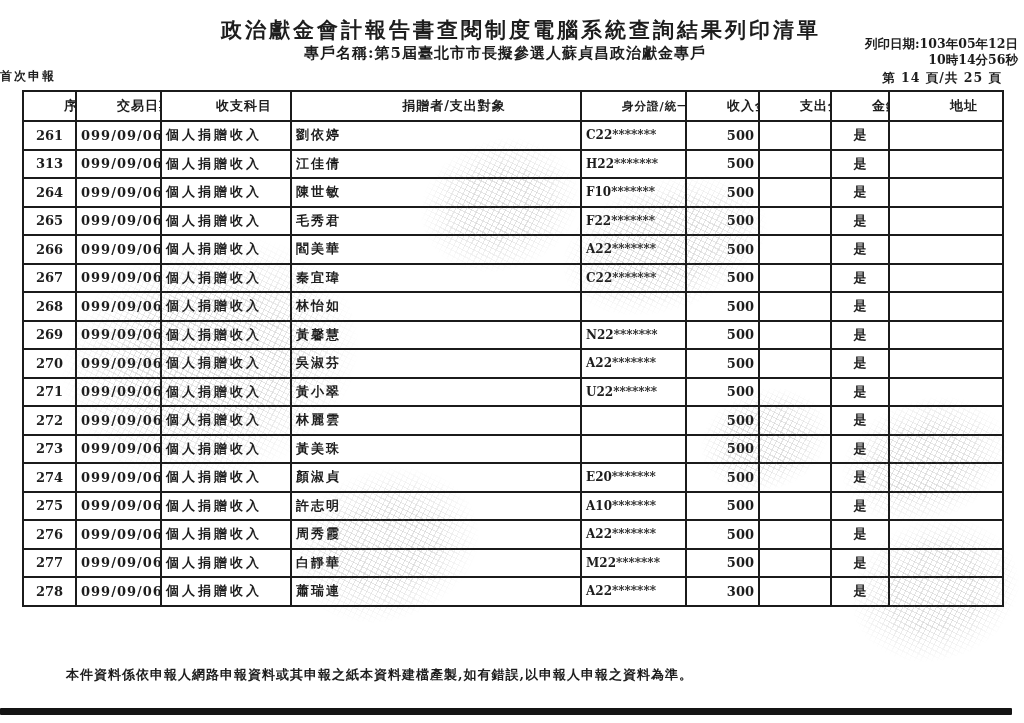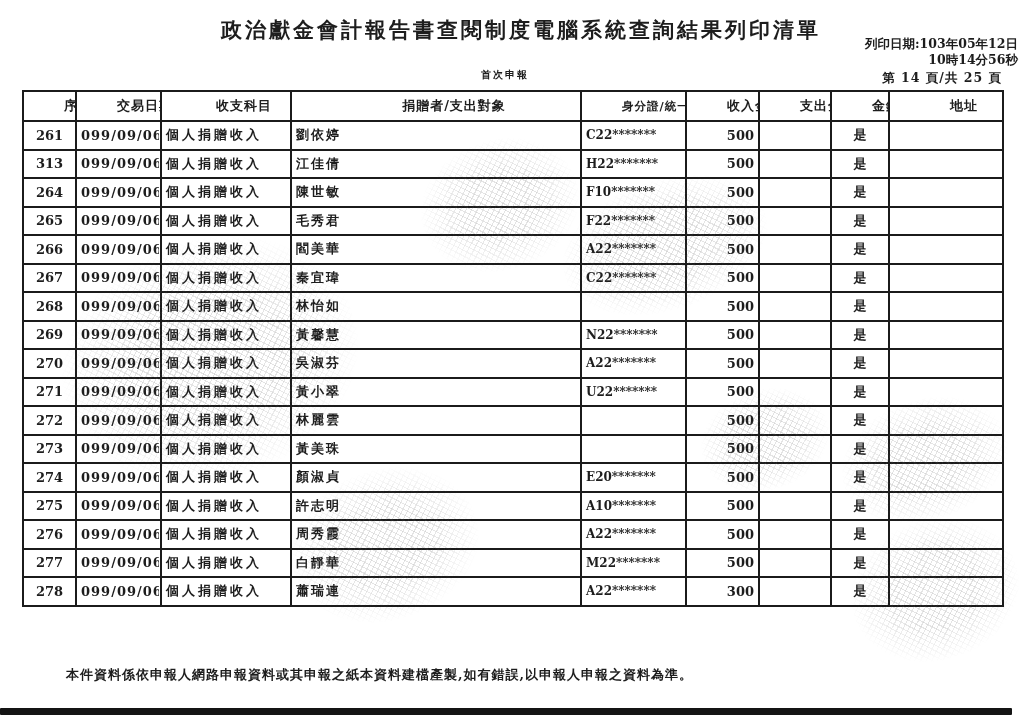--- a/index.html
+++ b/index.html
@@ -15,21 +15,21 @@
   .doc-title{
     position:absolute;top:16px;left:16px;width:1010px;
     text-align:center;font-size:21px;font-weight:700;letter-spacing:3px;
   }
   .doc-subtitle{
     position:absolute;top:44px;left:0;width:1010px;
     text-align:center;font-size:15px;font-weight:700;letter-spacing:1px;
   }
   .doc-reporttype{
     position:absolute;top:68px;left:0;width:1010px;
-    text-align:center;font-size:10px;font-weight:700;letter-spacing:2px;
+    text-align:left;font-size:12px;font-weight:700;letter-spacing:2px;
   }
   .print-info{
     position:absolute;top:36px;right:6px;
     text-align:right;font-size:12.5px;font-weight:700;line-height:16px;
   }
   .page-info{
     position:absolute;top:70px;right:22px;
     text-align:right;font-size:12.5px;font-weight:700;letter-spacing:1px;
   }
 
@@ -40,21 +40,21 @@
     font-size:13px;font-weight:700;
   }
   table.report th, table.report td{
     border:2px solid #1b1b1b;
     overflow:hidden;white-space:nowrap;
     padding:0 4px;height:26.5px;
   }
   table.report th{height:28px;text-align:center;font-weight:700;letter-spacing:1px;padding-left:40px;}
   th.h-id{font-size:11.5px;letter-spacing:0;}
   td.c-seq{text-align:center;}
-  td.c-date{text-align:center;letter-spacing:1px;border-radius:10px;}
+  td.c-date{text-align:center;letter-spacing:1px;}
   td.c-cat{text-align:left;padding-left:12px;letter-spacing:3px;}
   td.c-donor{text-align:left;padding-left:14px;letter-spacing:2px;}
   td.c-id{text-align:left;padding-left:6px;font-size:12px;letter-spacing:0;}
   td.c-in{text-align:right;padding-right:8px;}
   td.c-money{text-align:center;}
 
   
   .footer-note{
     position:absolute;top:666px;left:66px;
     font-size:13px;font-weight:700;letter-spacing:1px;
@@ -74,20 +74,21 @@
     mask-image:radial-gradient(ellipse at center, #000 35%, transparent 72%);
     transform:rotate(-18deg);
   }
 </style>
 </head>
 <body>
 
 <div class="page">
 
   <div class="doc-title">政治獻金會計報告書查閱制度電腦系統查詢結果列印清單</div>
+  <div class="doc-subtitle">專戶名稱:第5屆臺北市市長擬參選人蘇貞昌政治獻金專戶</div>
   <div class="doc-reporttype">首次申報</div>
 
   <div class="print-info">
     <div>列印日期:103年05年12日</div>
     <div>10時14分56秒</div>
   </div>
   <div class="page-info">第 14 頁/共 25 頁</div>
 
   <table class="report">
     <colgroup>

